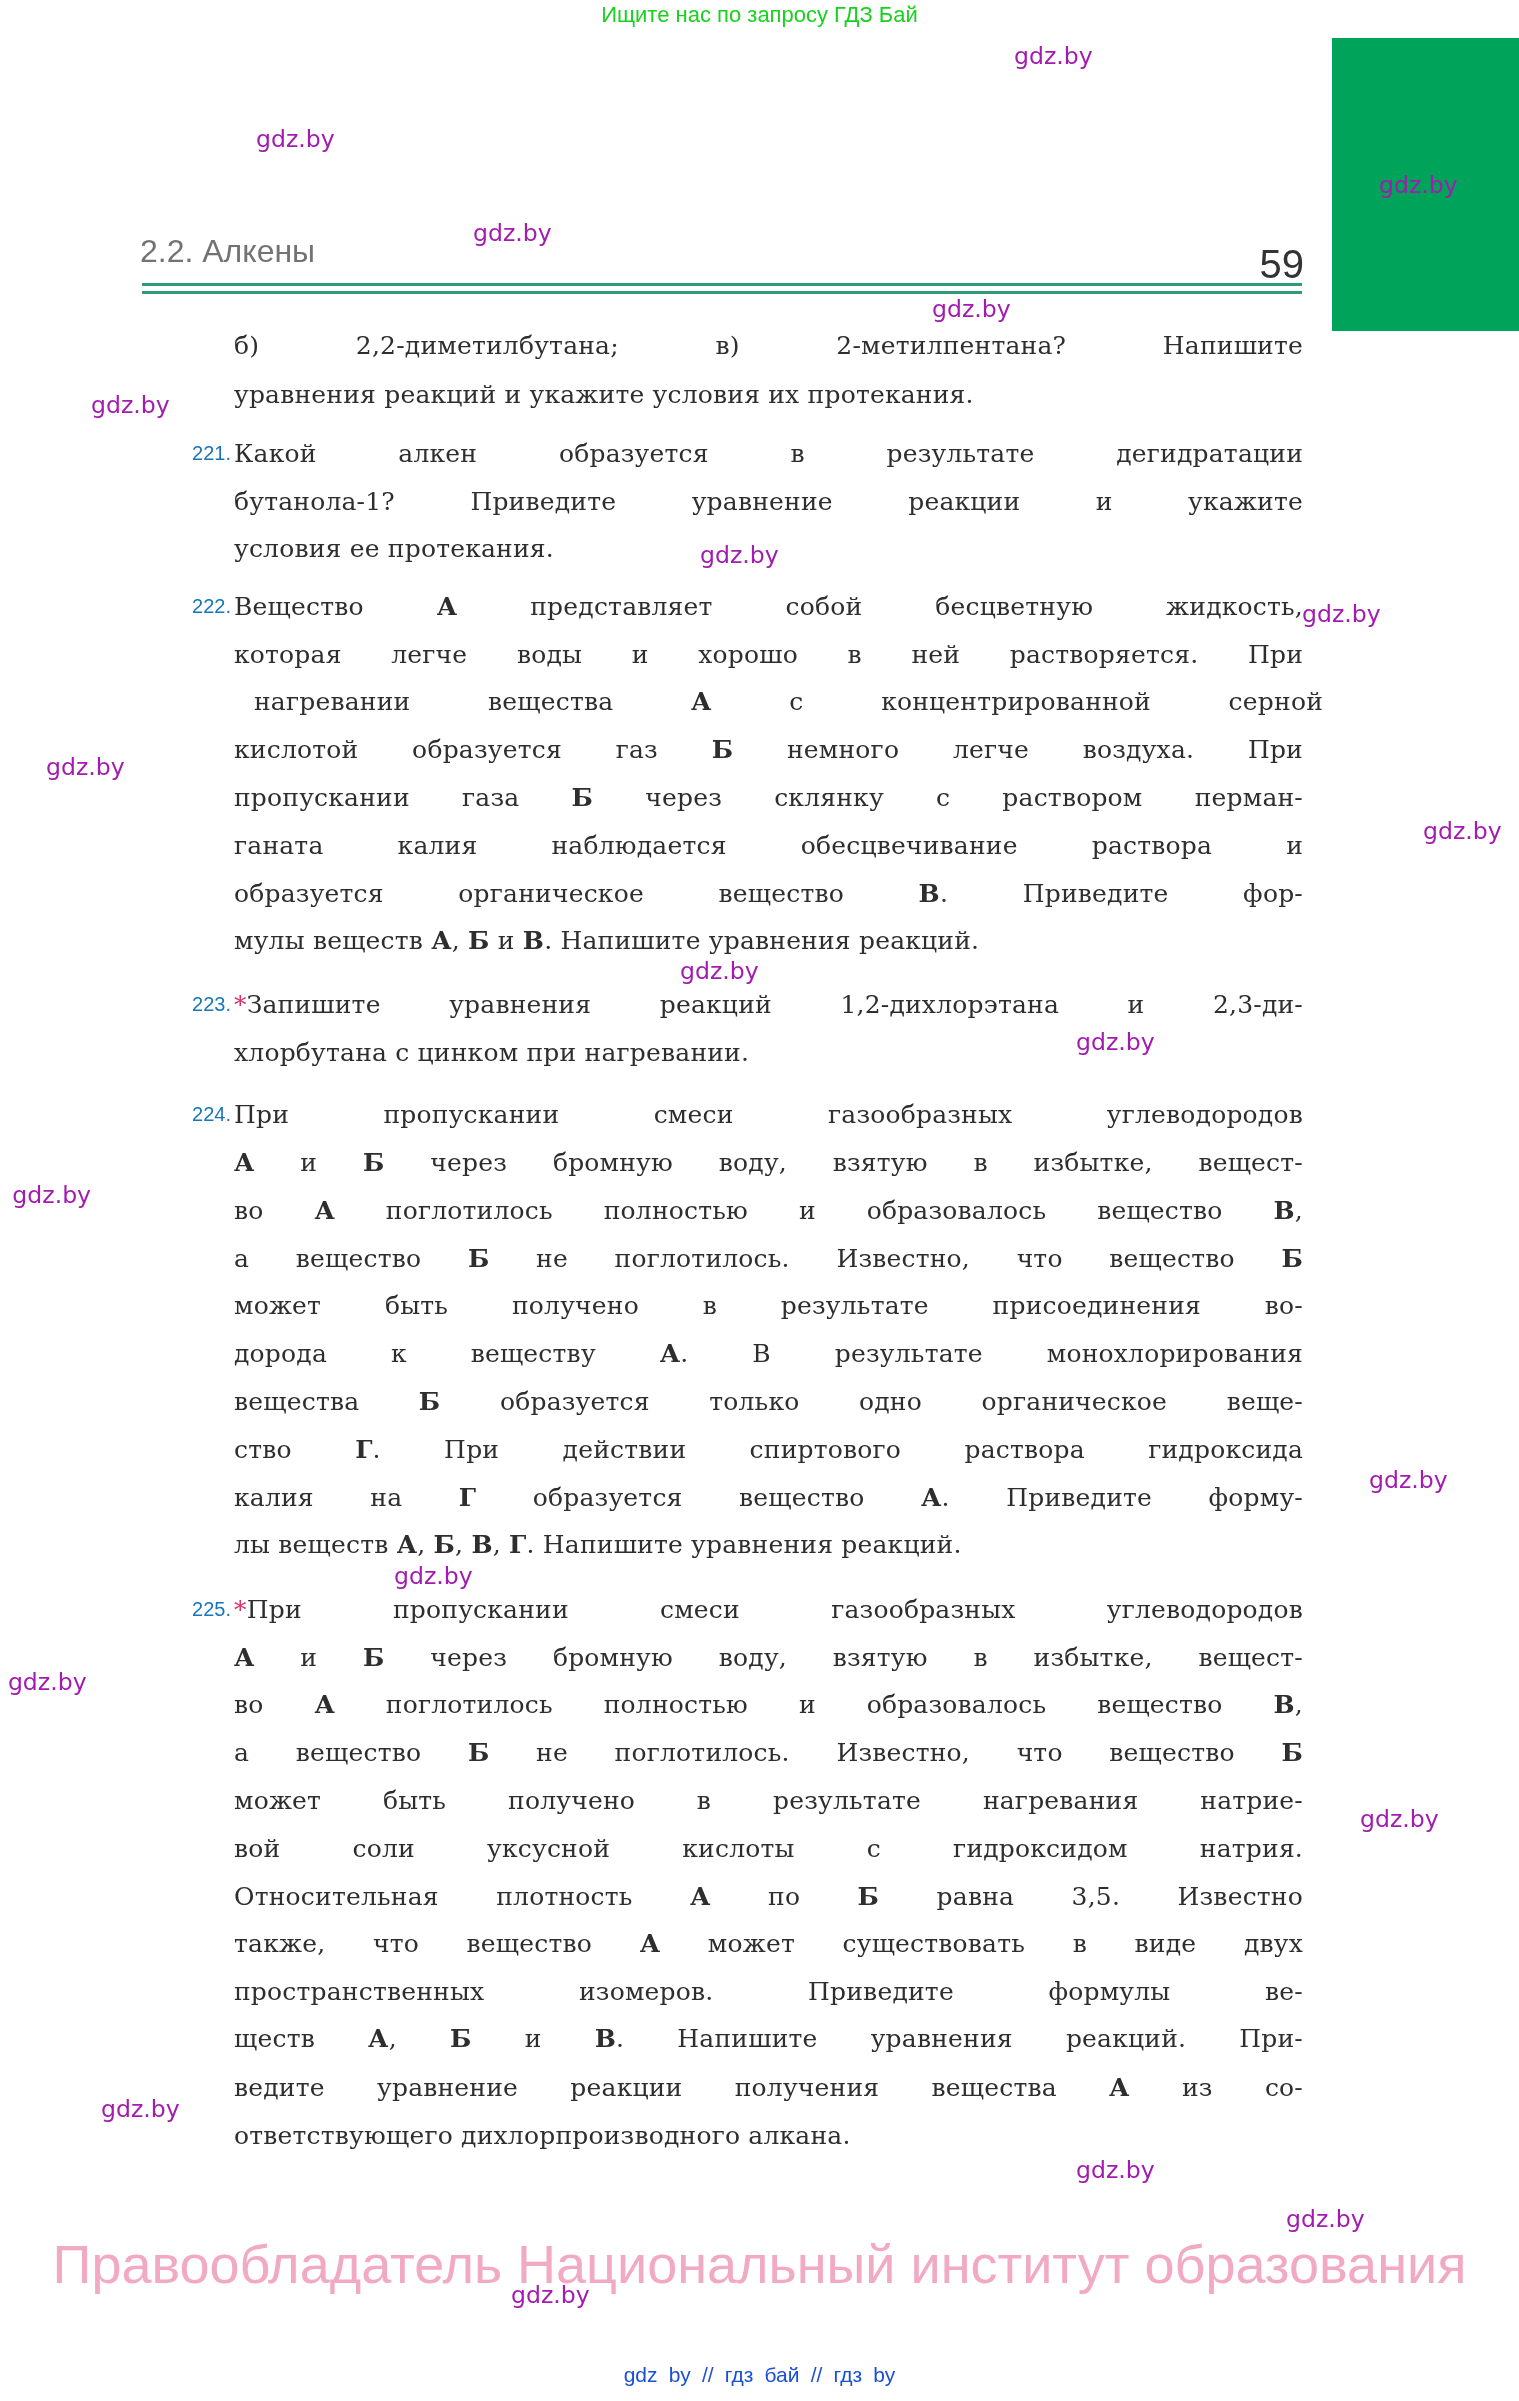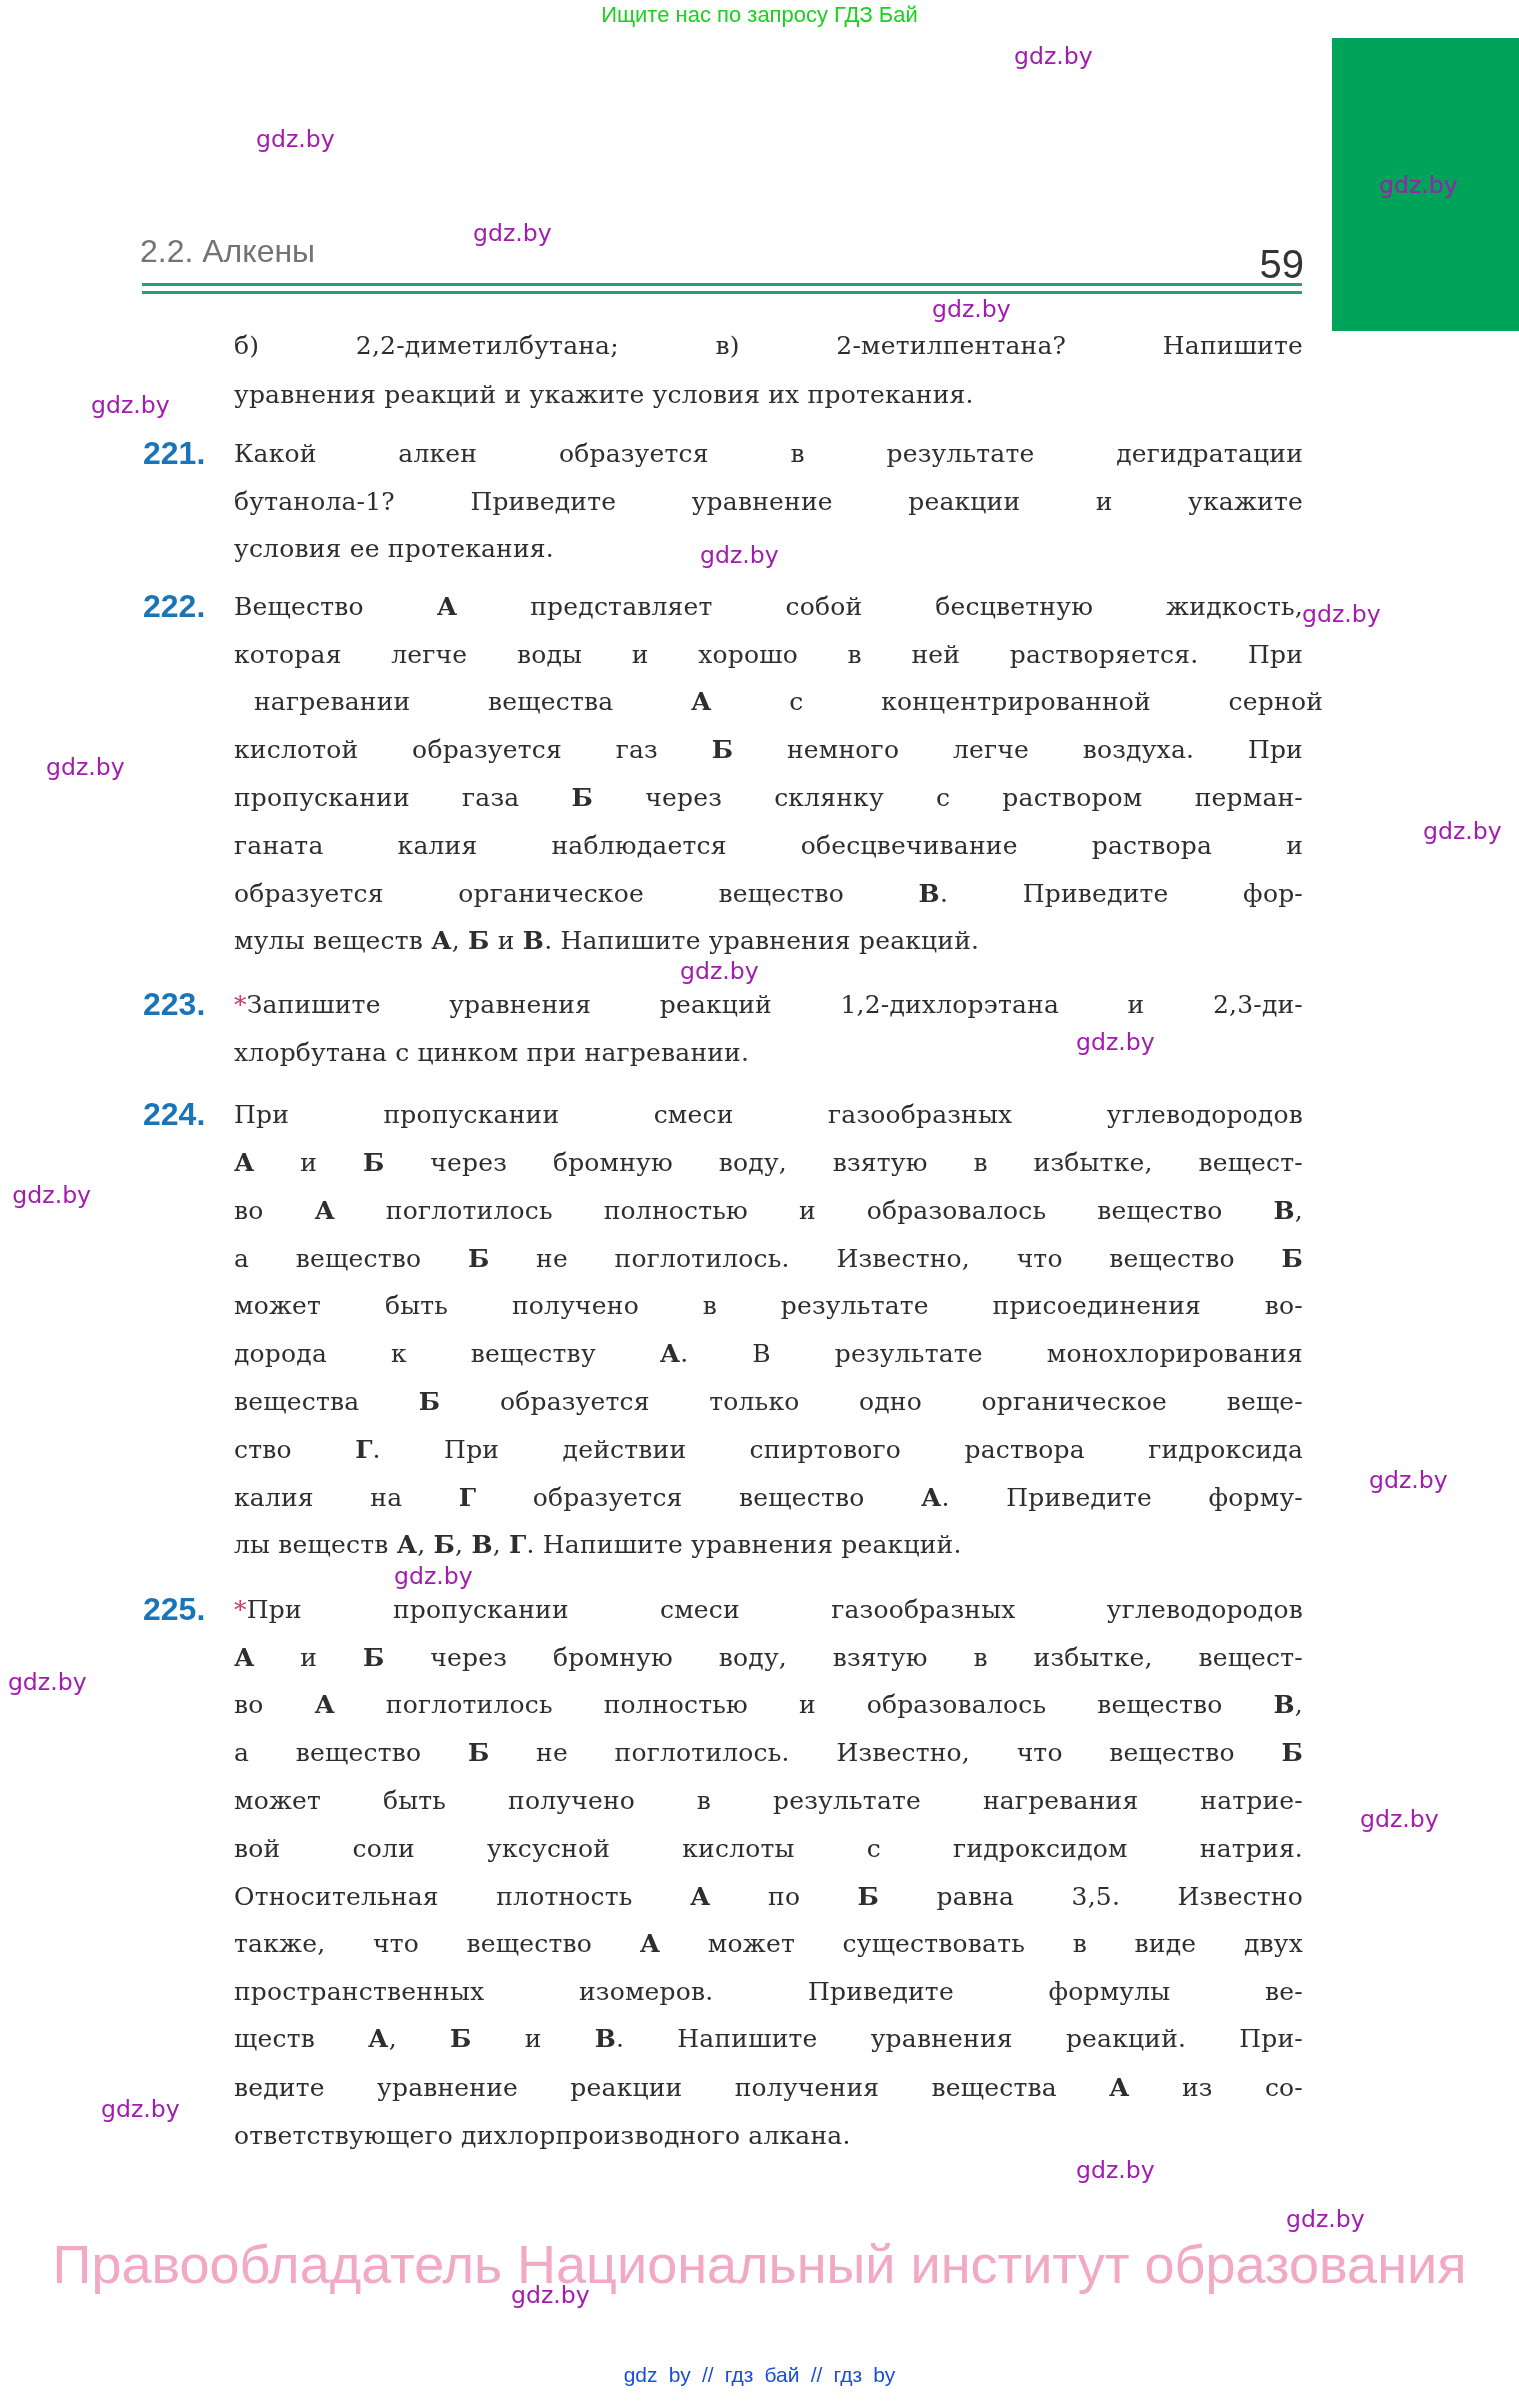--- a/index.html
+++ b/index.html
@@ -7,21 +7,21 @@
   .abs { position: absolute; }
   .banner { left: 0; width: 1519px; top: 1.8px; text-align: center; color: #19d11e; font-family: "Liberation Sans", sans-serif; font-size: 22px; }
   .green-block { left: 1332px; top: 38px; width: 187px; height: 293px; background: #00a35a; }
   .wm { color: #a21caf; font-family: "DejaVu Sans", sans-serif; font-size: 23.6px; white-space: nowrap; }
   .running-title { left: 140px; top: 233px; font-family: "Liberation Sans", sans-serif; font-size: 32px; color: #737373; }
   .page-number { left: 1251px; top: 242px; width: 53px; text-align: right; font-family: "Liberation Sans", sans-serif; font-size: 40px; color: #333; }
   .rule { left: 142px; width: 1160px; height: 2.6px; background: #2e9a78; }
   .line { left: 234px; width: 1069px; height: 47px; font-family: "DejaVu Serif", serif; font-size: 25px; line-height: 47px; color: #2e2e2e; white-space: nowrap; text-align: justify; text-align-last: justify; letter-spacing: 0.2px; }
   .line.last { text-align-last: left; }
   .line b { font-weight: bold; }
-  .num { left: 143px; width: 88px; font-family: "Liberation Sans", sans-serif; font-weight: bold; font-size: 32px; line-height: 47px; color: #1a75b8; }
+  .num { left: 143px; width: 88px; font-family: "Liberation Sans", sans-serif; font-weight: normal; font-size: 20px; line-height: 47px; color: #1a75b8; text-align: right; }
   .star { color: #d6336c; }
   .copyright { left: 0; width: 1519px; top: 2233px; text-align: center; font-family: "Liberation Sans", sans-serif; font-size: 54px; color: #f2a9c4; }
   .footer { left: 0; width: 1519px; top: 2363px; text-align: center; font-family: "Liberation Sans", sans-serif; font-size: 21px; color: #1a4fd6; word-spacing: 5.3px; }
 </style>
 </head>
 <body>
 
 <div class="abs banner">Ищите нас по запросу ГДЗ Бай</div>
 <div class="abs green-block"></div>
 

